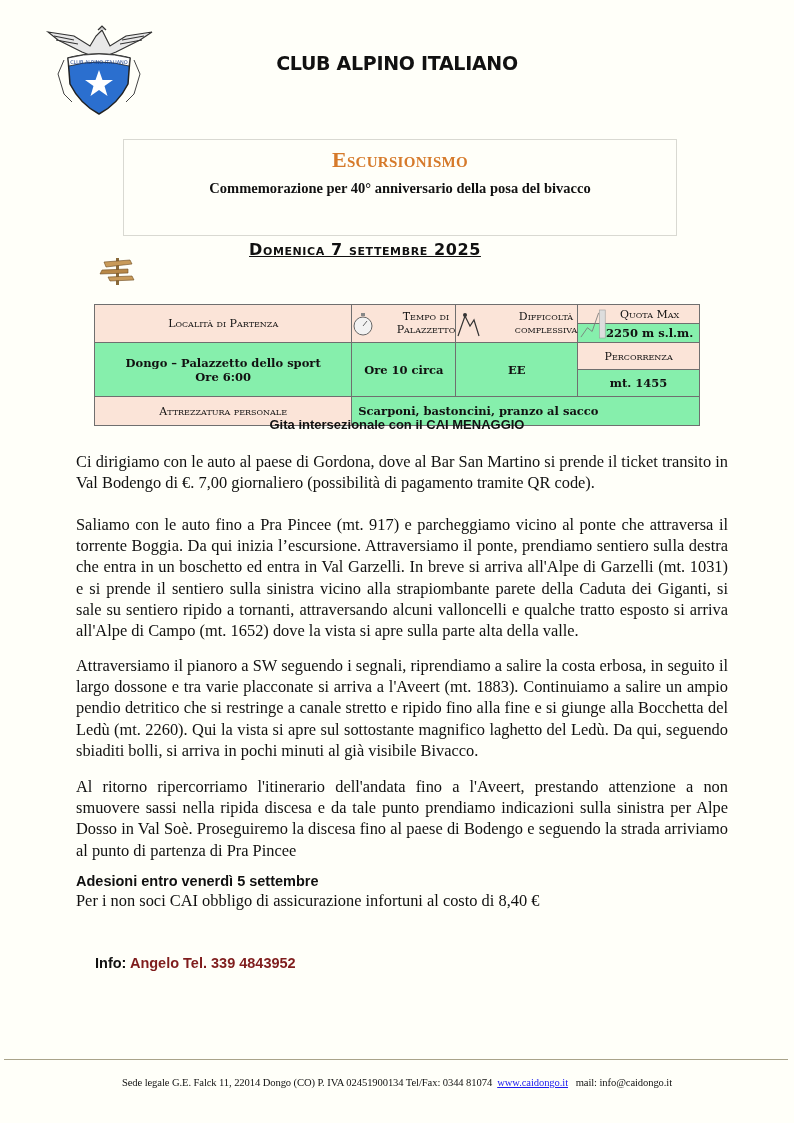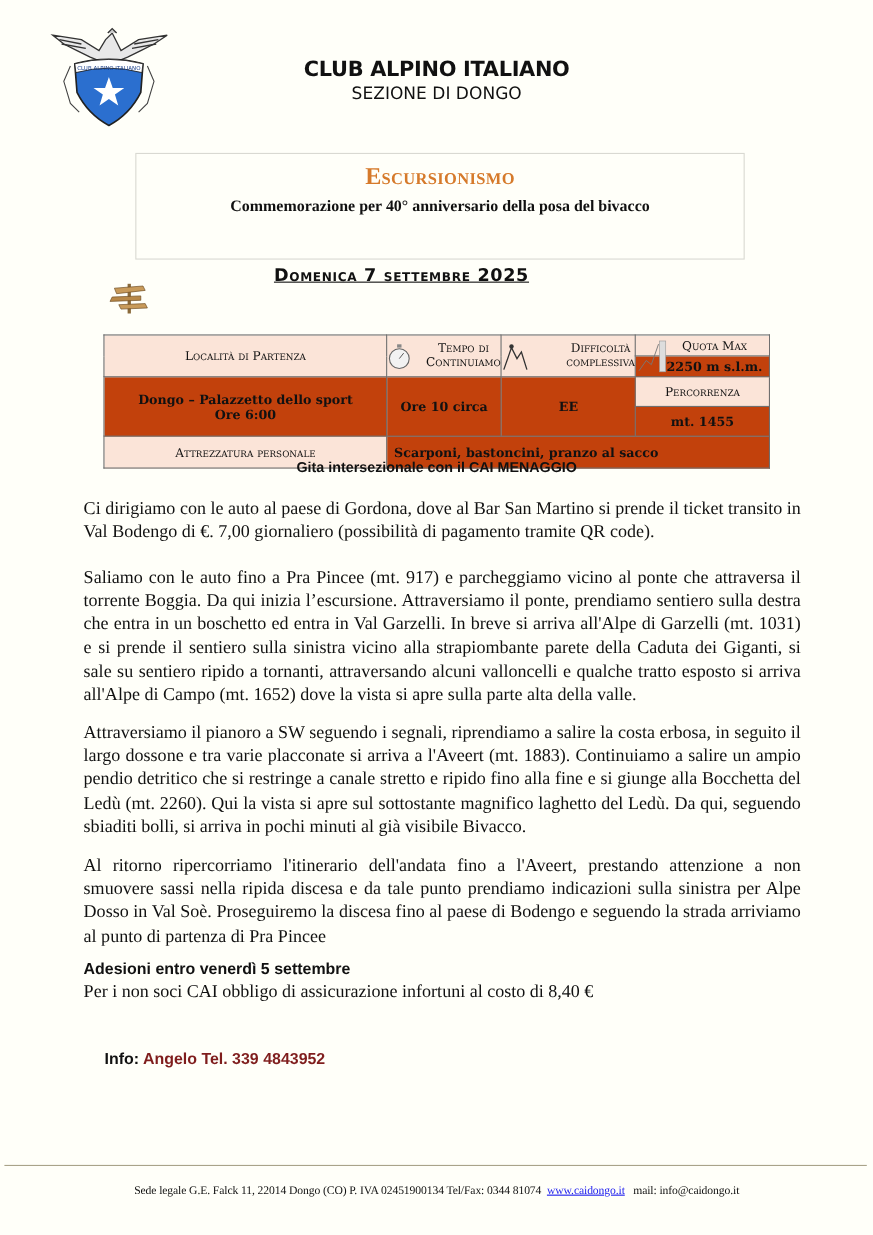--- a/index.html
+++ b/index.html
@@ -11,21 +11,21 @@
   .titlebox { position:absolute; left:123px; top:139px; width:552px; height:95px; border:1px solid #d9d9d2; text-align:center; }
   .titlebox .a { color:#d67a2b; font-weight:bold; font-size:22px; margin-top:7px; font-variant:small-caps; letter-spacing:0.3px; }
   .titlebox .b { font-weight:bold; font-size:17.5px; margin-top:5px; font-variant:small-caps; }
   .titlebox .c { font-weight:bold; font-size:14.5px; margin-top:7px; }
   .date { position:absolute; left:0; width:730px; top:240px; text-align:center; font-family:"DejaVu Sans", sans-serif; font-weight:bold; font-size:16px; }
   .date span { text-decoration:underline; font-variant:small-caps; letter-spacing:0.6px; }
   .signpost { position:absolute; left:98px; top:256px; width:40px; height:30px; }
   table.info { position:absolute; left:94px; top:277px; width:606px; border-collapse:collapse; font-family:"DejaVu Serif", serif;margin-top:27px; }
   table.info td { border:1px solid #6f6f6f; text-align:center; vertical-align:middle; padding:0; }
   .hcell { background:#fbe4d8; font-variant:small-caps; font-size:11px; }
-  .vcell { font-weight:bold; font-size:11.5px; background:#c2410c; }
+  .vcell { font-weight:bold; font-size:11.5px; background:#86efac; }
   .icon-wrap { display:flex; align-items:center; justify-content:space-between; gap:11px; line-height:1.15; }
   .ic { width:24px; height:28px; flex:none; }
   .para { position:absolute; left:76px; width:652px; font-family:"Liberation Serif", serif; font-size:16.4px; line-height:21.2px; text-align:justify; }
   .gita { position:absolute; left:0; width:794px; top:417px; text-align:center; font-family:"Liberation Sans", sans-serif; font-weight:bold; font-size:13px; }
   .adesioni { position:absolute; left:76px; top:873px; font-family:"Liberation Sans", sans-serif; font-weight:bold; font-size:14.5px; }
   .assic { position:absolute; left:76px; top:891px; font-size:16.4px; }
   .infoline { position:absolute; left:95px; top:955px; font-family:"Liberation Sans", sans-serif; font-weight:bold; font-size:14.5px; }
   .infoline .red { color:#7f1d1d; }
   .rule { position:absolute; left:4px; top:1059px; width:784px; height:1px; background:#a9a38a; }
   .footer { position:absolute; left:0; width:794px; top:1077px; text-align:center; font-family:"Liberation Serif", serif; font-size:10.6px; letter-spacing:-0.1px; }
@@ -43,21 +43,20 @@
   <path d="M24 34 Q55 26 86 34 L84 60 Q74 80 55 90 Q36 80 26 60 Z" fill="#2b6fcf" stroke="#222" stroke-width="1.5"></path>
   <path d="M24 34 Q55 26 86 34 L85 42 Q55 34 25 42 Z" fill="#fff" stroke="#222" stroke-width="0.8"></path>
   <text x="55" y="40" font-size="5" text-anchor="middle" fill="#1a3f8a" font-family="DejaVu Sans, sans-serif">CLUB ALPINO ITALIANO</text>
   <polygon points="55,46 58.5,56 69,56 60.5,62 63.5,72 55,66 46.5,72 49.5,62 41,56 51.5,56" fill="#fff"></polygon>
   <path d="M20 36 L14 50 L20 70 L28 78" fill="none" stroke="#444" stroke-width="1"></path>
   <path d="M90 36 L96 50 L90 70 L82 78" fill="none" stroke="#444" stroke-width="1"></path>
 </svg>
 
 <div class="hdr">
   <div class="t1">CLUB ALPINO ITALIANO</div>
-  <div class="t2">SEZIONE DI DONGO</div>
 </div>
 
 <div class="titlebox">
   <div class="a">Escursionismo</div>
   <div class="c">Commemorazione per 40° anniversario della posa del bivacco</div>
 </div>
 
 <div class="date"><span>Domenica 7 settembre 2025</span></div>
 
 <svg class="signpost" viewBox="0 0 40 30">
@@ -77,21 +76,21 @@
   <tbody>
       <tr style="height:19px">
     <td class="hcell" rowspan="2">Località di Partenza</td>
     <td class="hcell" rowspan="2">
       <div class="icon-wrap">
         <svg class="ic" viewBox="0 0 24 28">
           <circle cx="11" cy="16" r="9" fill="#f2f2f2" stroke="#666" stroke-width="1"></circle>
           <rect x="9" y="3" width="4" height="3" fill="#888"></rect>
           <line x1="11" y1="16" x2="15" y2="11" stroke="#444" stroke-width="0.8"></line>
         </svg>
-        <div><span>Tempo di</span><br><span>Continuiamo</span></div>
+        <div><span>Tempo di</span><br><span>Palazzetto</span></div>
       </div>
     </td>
     <td class="hcell" rowspan="2">
       <div class="icon-wrap">
         <svg class="ic" viewBox="0 0 24 28">
           <polyline points="2,26 9,6 14,16 18,10 23,26" fill="none" stroke="#333" stroke-width="1.2"></polyline>
           <circle cx="9" cy="5" r="2" fill="#333"></circle>
         </svg>
         <div><span>Difficoltà</span><br><span>complessiva</span></div>
       </div>

